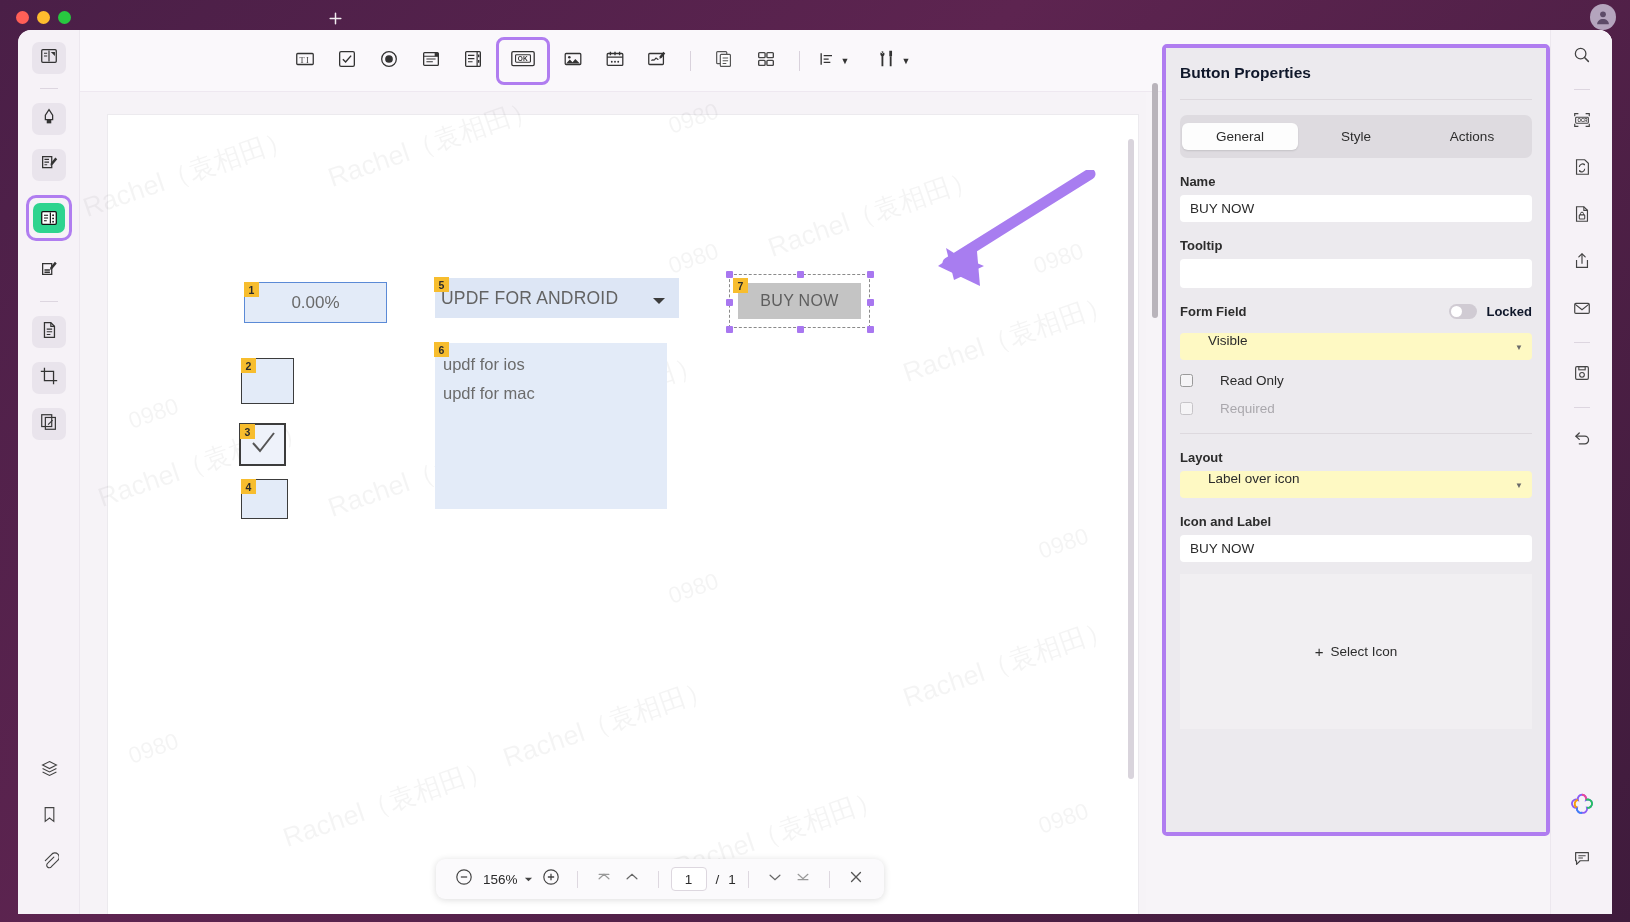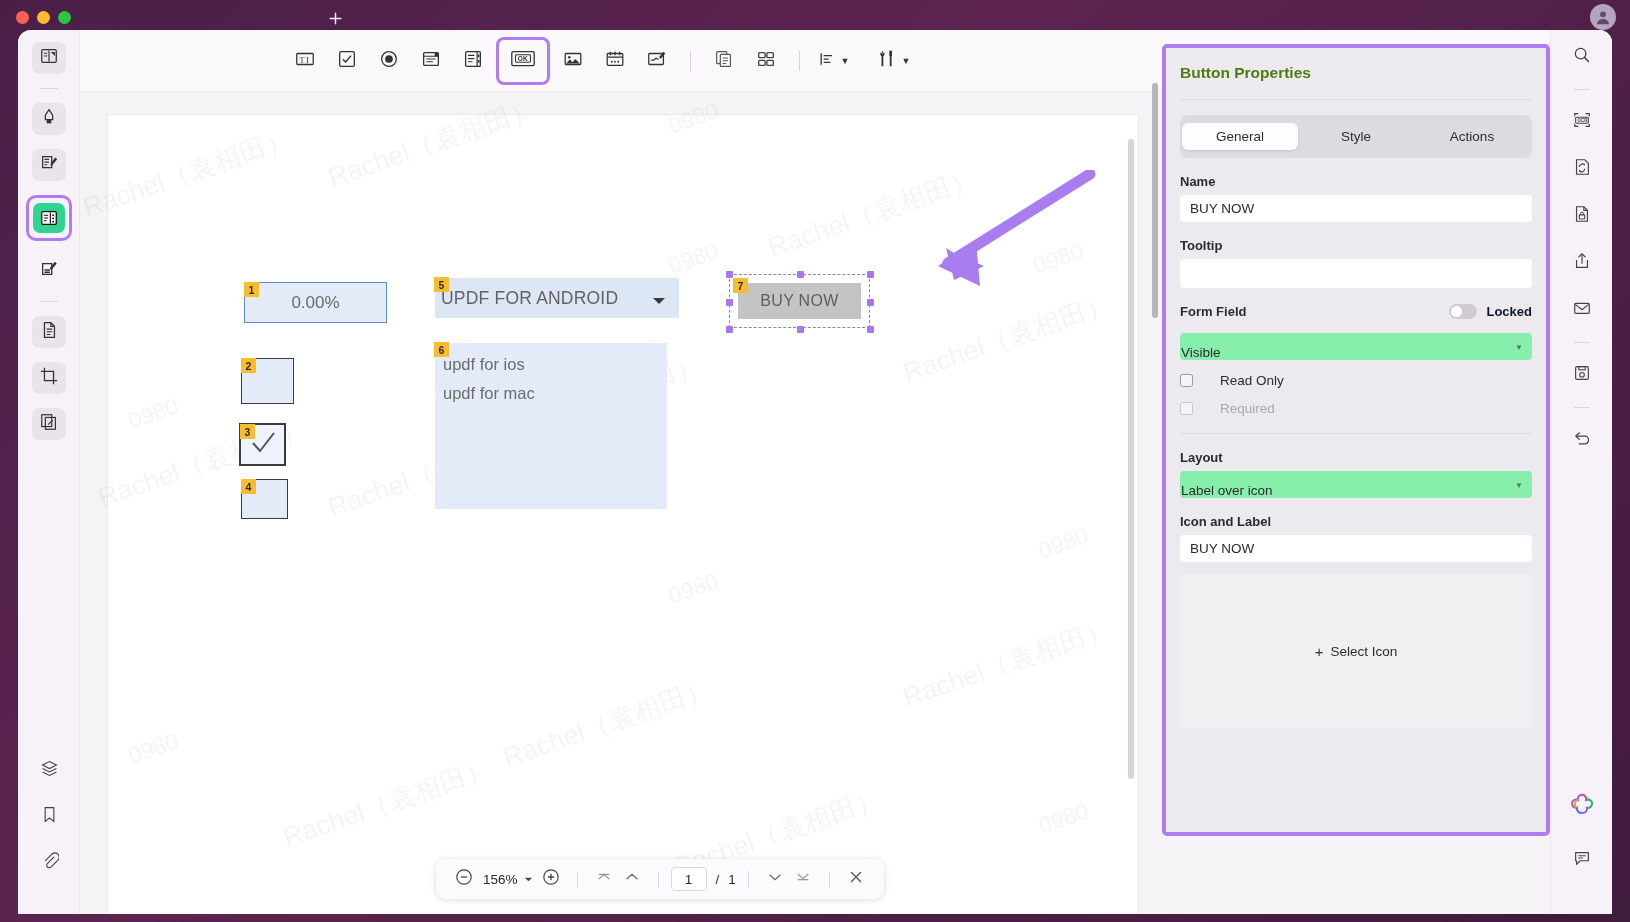--- a/index.html
+++ b/index.html
@@ -184,39 +184,39 @@
 
   
   #panel-outer {
     position: absolute; right: 62px; top: 14px; width: 388px; height: 792px;
     border: 4px solid #b07df0; border-radius: 5px;
   }
   #panel {
     position: absolute; left: 0; top: 0; right: 0; bottom: 0;
     background: #eceaee; padding: 0;
   }
-  #panel-title { font-size: 15.5px; color: #4d7c0f; padding: 16px 0 0 14px; font-weight: 600; }
+  #panel-title { font-size: 15.5px; color: #0f172a; padding: 16px 0 0 14px; font-weight: 600; }
   #panel-div { height: 1px; background: #ddd9de; margin: 17px 14px 0 14px; }
   #tabs {
     margin: 15px 14px 0 14px; height: 43px; background: #dedbe0; border-radius: 7px;
     display: flex; align-items: center; padding: 2px; justify-content: space-between;
   }
   .tab {
     flex: 1; height: 27px; display: flex; align-items: center; justify-content: center;
     font-size: 13.5px; color: #2d2d2d; border-radius: 6px;
   }
   .tab.active { background: #fdfdfd; box-shadow: 0 1px 2px rgba(0,0,0,0.12); }
   .fld-label { font-size: 13px; color: #2c2c2c; font-weight: 600; margin: 16px 0 6px 14px; }
   .txt-input {
     margin: 0 14px; height: 27px; background: #fff; border-radius: 4px;
     display: flex; align-items: center; padding-left: 10px; font-size: 13.5px; color: #2b2b2b;
   }
   .select {
-    margin: 0 14px; height: 27px; background: #86efac; border-radius: 4px;
-    display: flex; align-items: flex-end; padding: 0 1px; font-size: 13.5px; color: #2b2b2b;
+    margin: 0 14px; height: 27px; background: #fef9c3; border-radius: 4px;
+    display: flex; align-items: flex-start; padding: 0 28px; font-size: 13.5px; color: #2b2b2b;
     position: relative;
   }
   .select .sel-caret { position: absolute; right: 9px; top: 10px; font-size: 8px; color: #6a6a6a; }
   .row-between {
     display: flex; align-items: center; justify-content: space-between;
     margin: 16px 14px 14px 14px;
   }
   .row-between .lbl { font-size: 13px; color: #2c2c2c; font-weight: 600; }
   .locked-wrap { display: flex; align-items: center; gap: 9px; }
   .switch-sm { width: 28px; height: 15px; border-radius: 8px; background: #d0cbd3; position: relative; }

